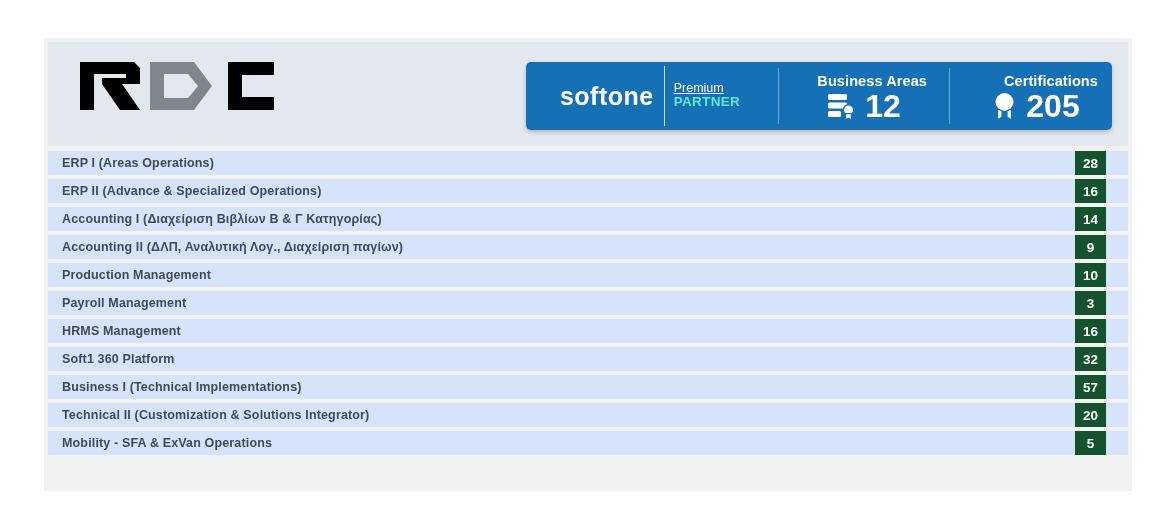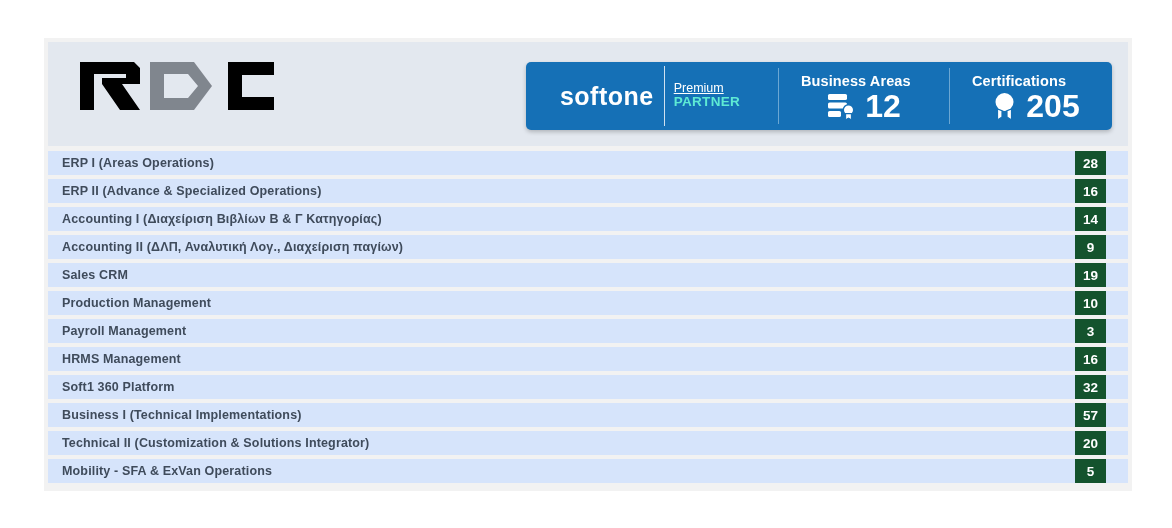--- a/index.html
+++ b/index.html
@@ -135,21 +135,21 @@
   }
 
   .stat-block {
     display: flex;
     flex-direction: column;
     justify-content: center;
     padding: 6px 14px 4px 14px;
     min-width: 126px;
   }
   .stat-title {
-    text-align: left;
+    text-align: right;
     font-size: 14.5px;
     font-weight: bold;
     color: #ffffff;
     letter-spacing: 0.1px;
     white-space: nowrap;
     font-family: "Liberation Sans", sans-serif;
   }
   .stat-row {
     display: flex;
     align-items: center;
@@ -281,24 +281,20 @@
       </div>
       <div class="cert-row">
         <span class="cert-label">Accounting I (Διαχείριση Βιβλίων Β &amp; Γ Κατηγορίας)</span>
         <span class="cert-count">14</span>
       </div>
       <div class="cert-row">
         <span class="cert-label">Accounting II (ΔΛΠ, Αναλυτική Λογ., Διαχείριση παγίων)</span>
         <span class="cert-count">9</span>
       </div>
       <div class="cert-row">
-        <span class="cert-label">Sales CRM</span>
-        <span class="cert-count">19</span>
-      </div>
-      <div class="cert-row">
         <span class="cert-label">Production Management</span>
         <span class="cert-count">10</span>
       </div>
       <div class="cert-row">
         <span class="cert-label">Payroll Management</span>
         <span class="cert-count">3</span>
       </div>
       <div class="cert-row">
         <span class="cert-label">HRMS Management</span>
         <span class="cert-count">16</span>

